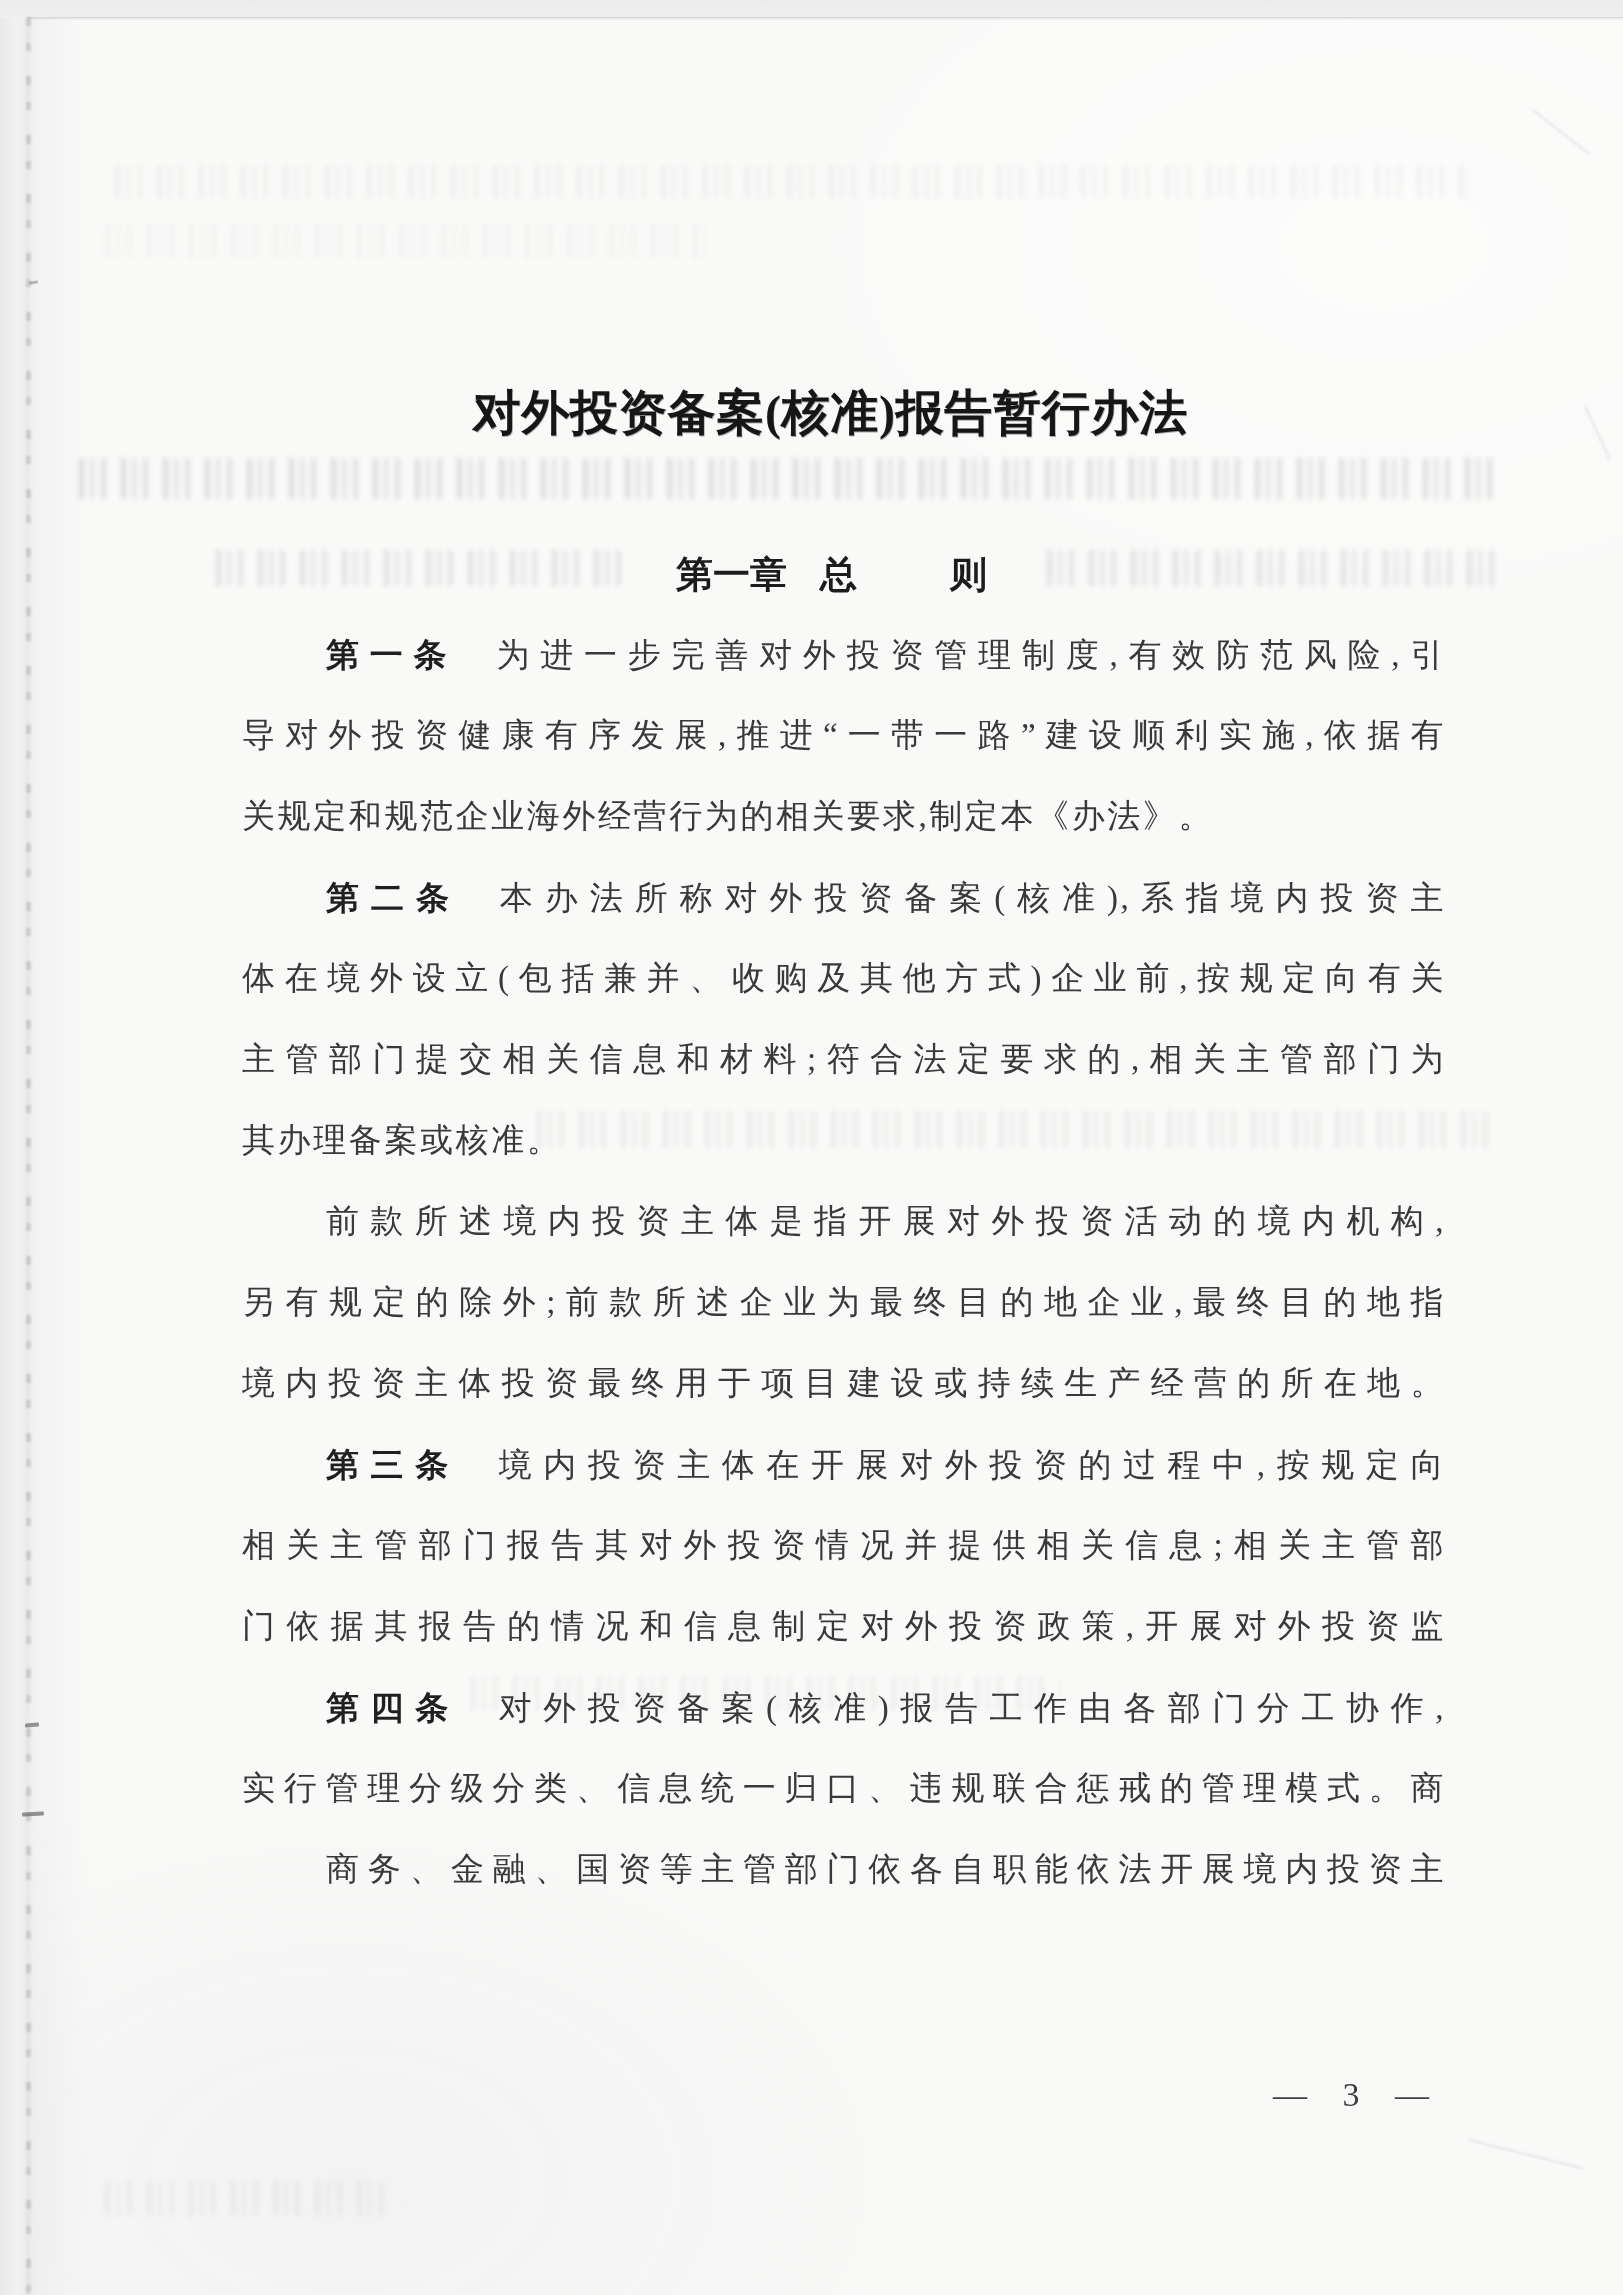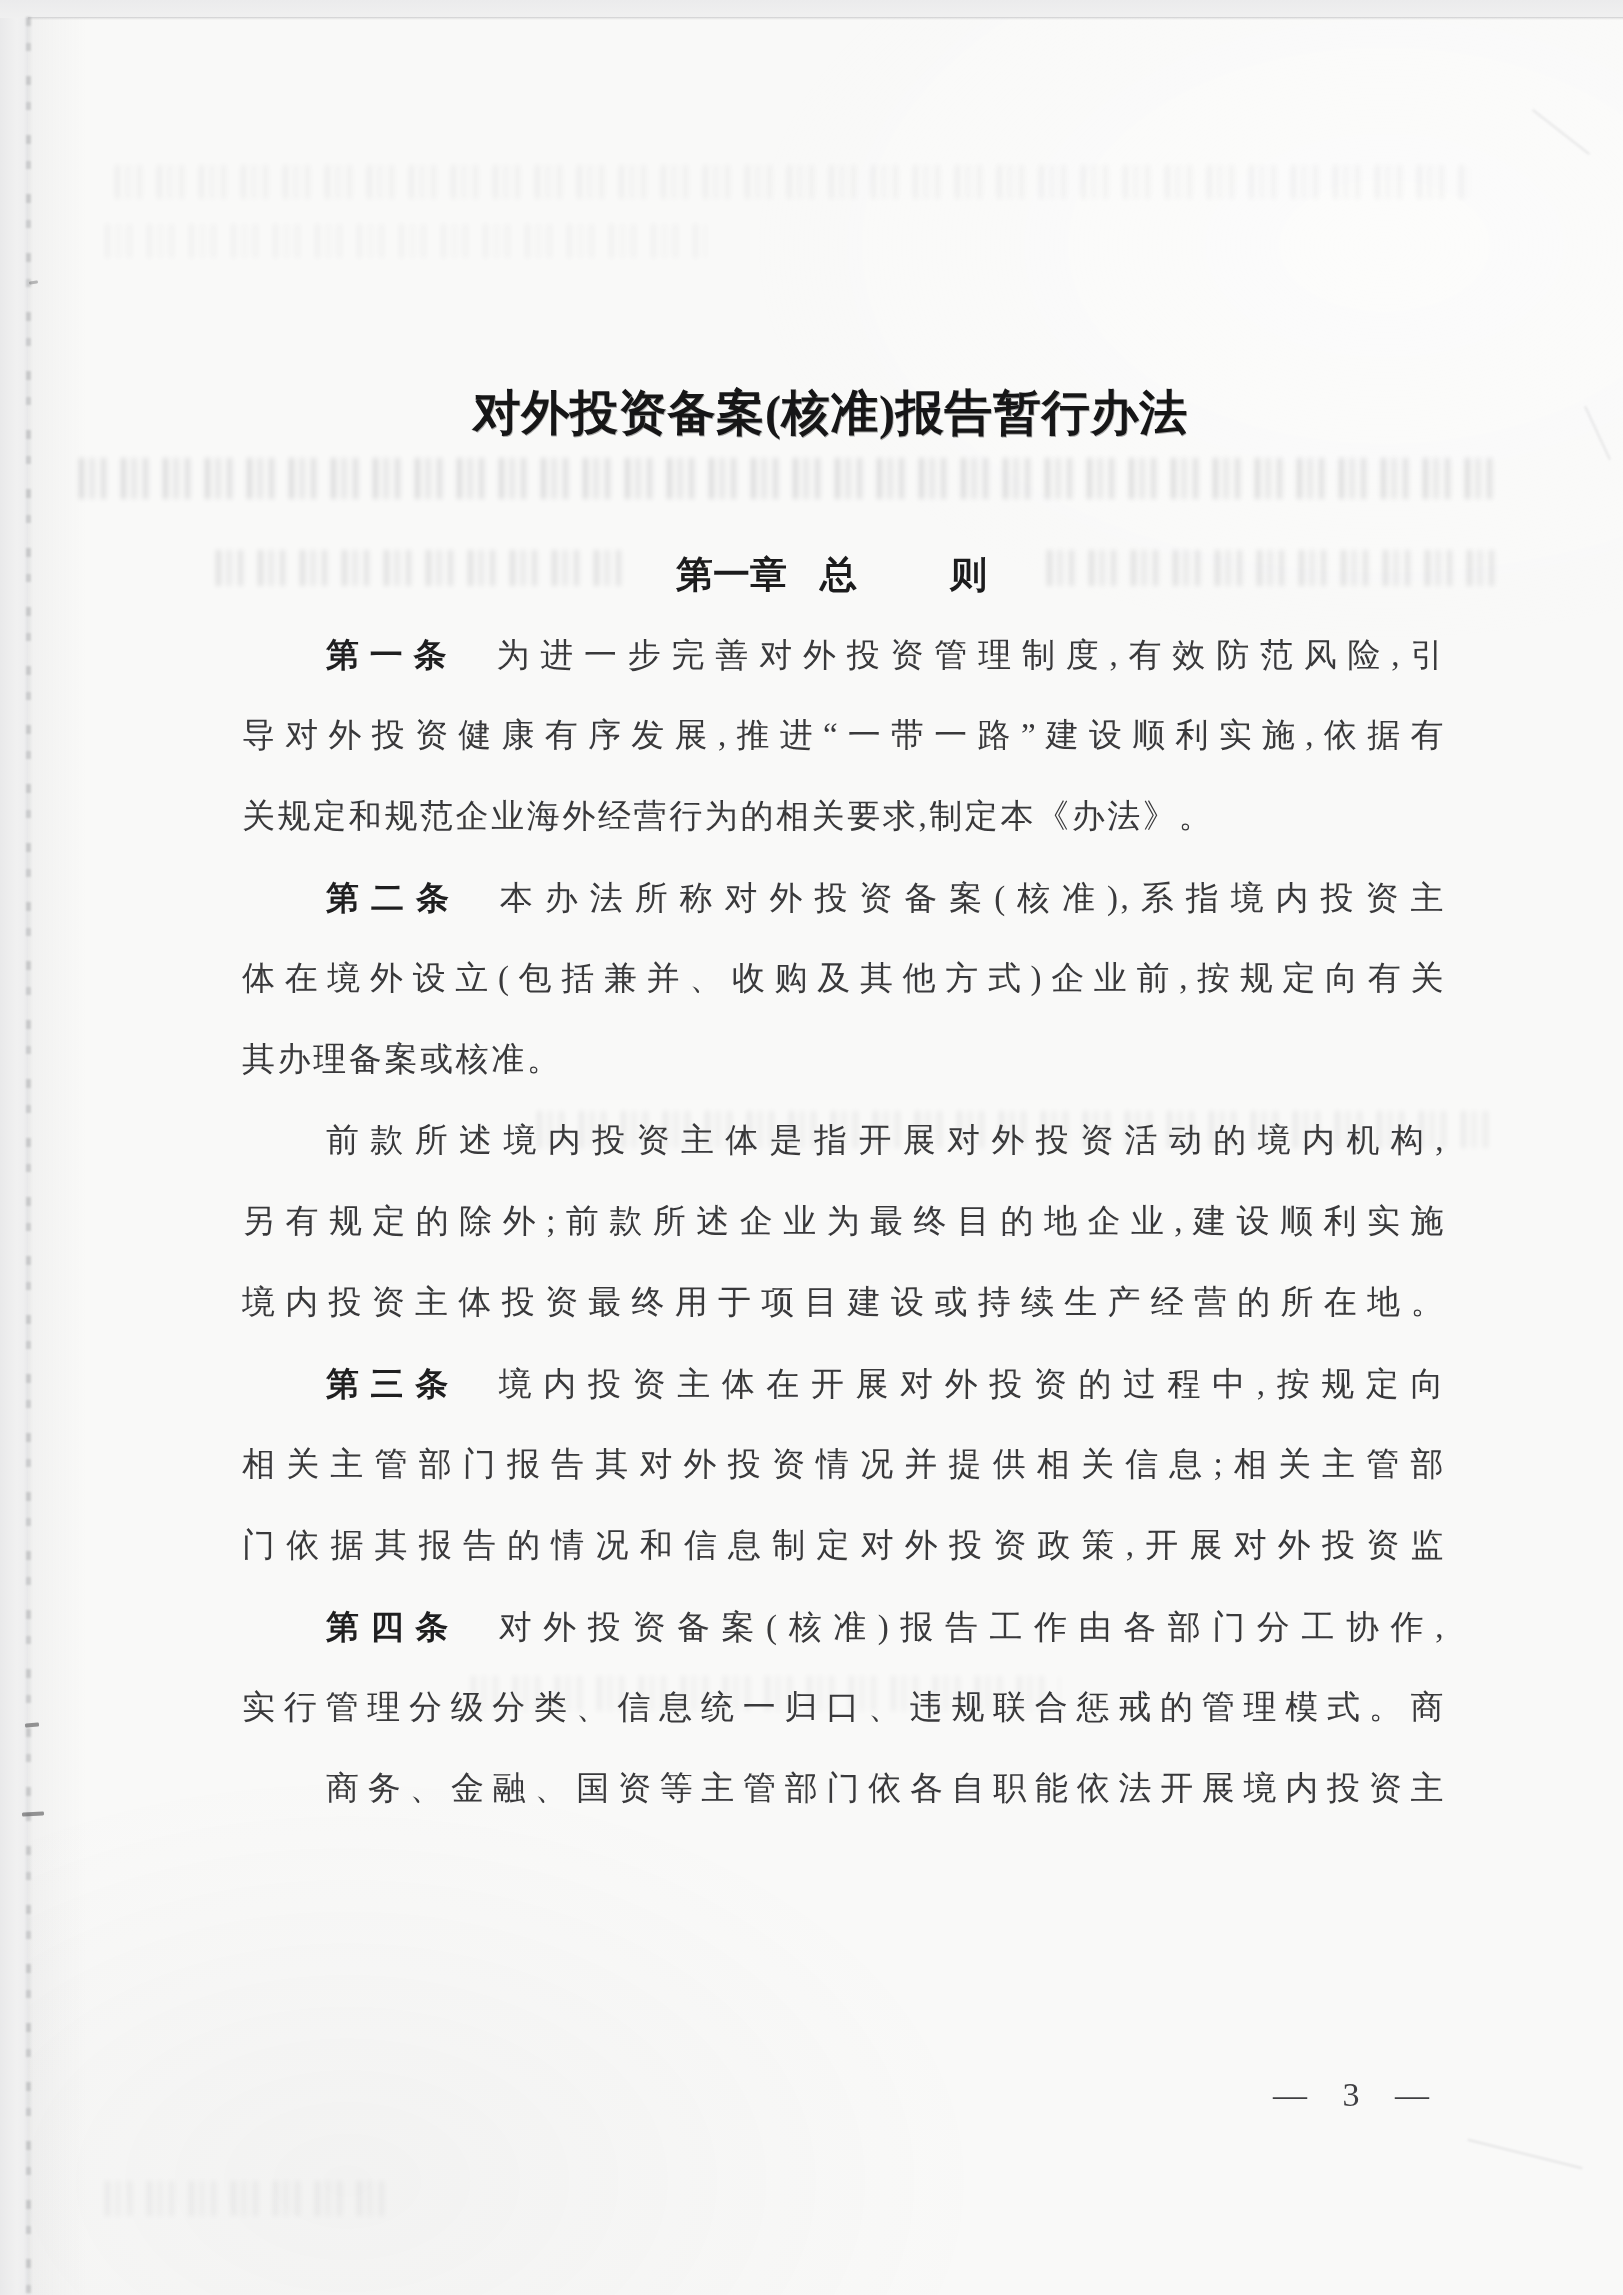--- a/index.html
+++ b/index.html
@@ -159,23 +159,24 @@
   <div class="chapter">
     <span class="gap-a">第一章</span><span class="gap-b">总</span><span>则</span>
   </div>
 
   <div class="body-text">
     <div class="line fill indent"><span class="art">第一条</span><span>为进一步完善对外投资管理制度,有效防范风险,引</span></div>
     <div class="line fill">导对外投资健康有序发展,推进“一带一路”建设顺利实施,依据有</div>
     <div class="line short">关规定和规范企业海外经营行为的相关要求,制定本《办法》。</div>
     <div class="line fill indent"><span class="art">第二条</span><span>本办法所称对外投资备案(核准),系指境内投资主</span></div>
     <div class="line fill">体在境外设立(包括兼并、收购及其他方式)企业前,按规定向有关</div>
+    <div class="line fill">主管部门提交相关信息和材料;符合法定要求的,相关主管部门为</div>
     <div class="line short">其办理备案或核准。</div>
     <div class="line fill indent">前款所述境内投资主体是指开展对外投资活动的境内机构,</div>
-    <div class="line fill">另有规定的除外;前款所述企业为最终目的地企业,建设顺利实施</div>
+    <div class="line fill">另有规定的除外;前款所述企业为最终目的地企业,最终目的地指</div>
     <div class="line fill">境内投资主体投资最终用于项目建设或持续生产经营的所在地。</div>
     <div class="line fill indent"><span class="art">第三条</span><span>境内投资主体在开展对外投资的过程中,按规定向</span></div>
     <div class="line fill">相关主管部门报告其对外投资情况并提供相关信息;相关主管部</div>
     <div class="line fill">门依据其报告的情况和信息制定对外投资政策,开展对外投资监</div>
     <div class="line fill indent"><span class="art">第四条</span><span>对外投资备案(核准)报告工作由各部门分工协作,</span></div>
     <div class="line fill">实行管理分级分类、信息统一归口、违规联合惩戒的管理模式。商</div>
     <div class="line fill indent">商务、金融、国资等主管部门依各自职能依法开展境内投资主</div>
   </div>
 
   <div class="page-number">

